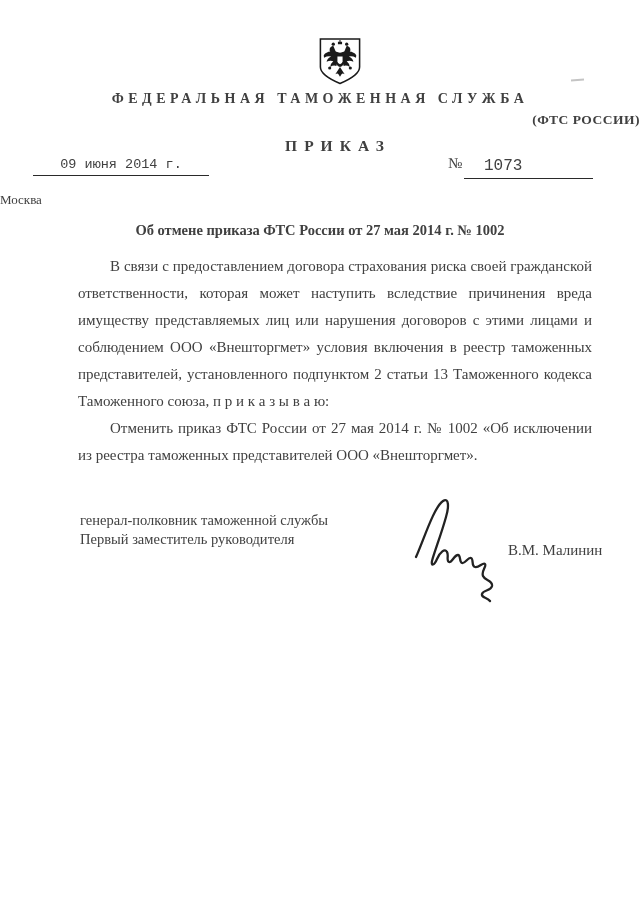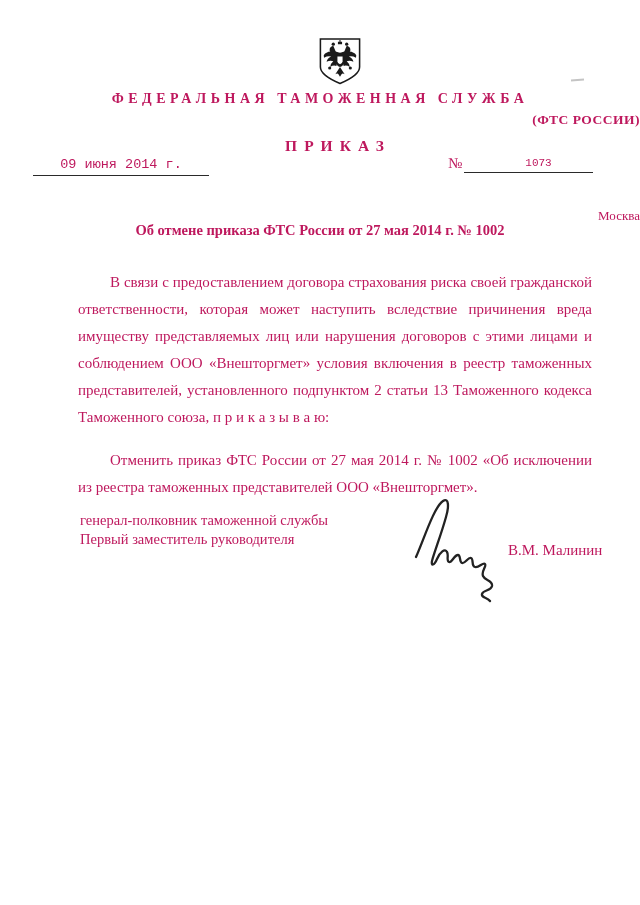--- a/index.html
+++ b/index.html
@@ -4,21 +4,21 @@
 <style>
   * { margin: 0; padding: 0; box-sizing: border-box; }
   html, body { background: #e8e8e8; }
   .page {
     position: relative;
     width: 640px;
     height: 905px;
     margin: 0 auto;
     background: #ffffff;
     font-family: "Liberation Serif", serif;
-    color: #be185d;
+    color: #404040;
     overflow: hidden;
   }
   .emblem {
     position: absolute;
     left: 314px;
     top: 37px;
     width: 52px;
     height: 49px;
   }
   .org-name {
@@ -67,55 +67,54 @@
     position: absolute;
     left: 448px;
     top: 155px;
     font-size: 15px;
   }
   .num-field {
     position: absolute;
     left: 464px;
     top: 157px;
     width: 129px;
-    text-align: center;
+    text-align: left;
     padding-left: 20px;
     font-family: "Liberation Mono", "DejaVu Sans Mono", monospace;
-    font-size: 11px;
+    font-size: 16px;
     padding-bottom: 3px;
     border-bottom: 1.5px solid #2a2a2a;
   }
   .city {
     position: absolute;
-    top: 208px;
-    left: 0;
-    width: 100%;
-    text-align: right;
+    top: 192px;
+    left: 0;
+    width: 100%;
+    text-align: left;
     font-size: 13px;
-    padding-left: 11px;
   }
   .doc-title {
     position: absolute;
     top: 222px;
     left: 0;
     width: 100%;
     text-align: center;
     font-weight: bold;
     font-size: 14.5px;
   }
   .body-text {
     position: absolute;
     left: 78px;
     top: 253px;
     width: 514px;
     font-size: 15px;
     line-height: 27px;
     text-align: justify;
   }
-  .body-text p { text-indent: 32px; margin-top: 16px; }
+  .body-text p { text-indent: 32px; }
   .sign-block-title {
     position: absolute;
     left: 80px;
     top: 511px;
     font-size: 14.5px;
     line-height: 19px;
   }
   .signature-svg {
     position: absolute;
     left: 410px;

